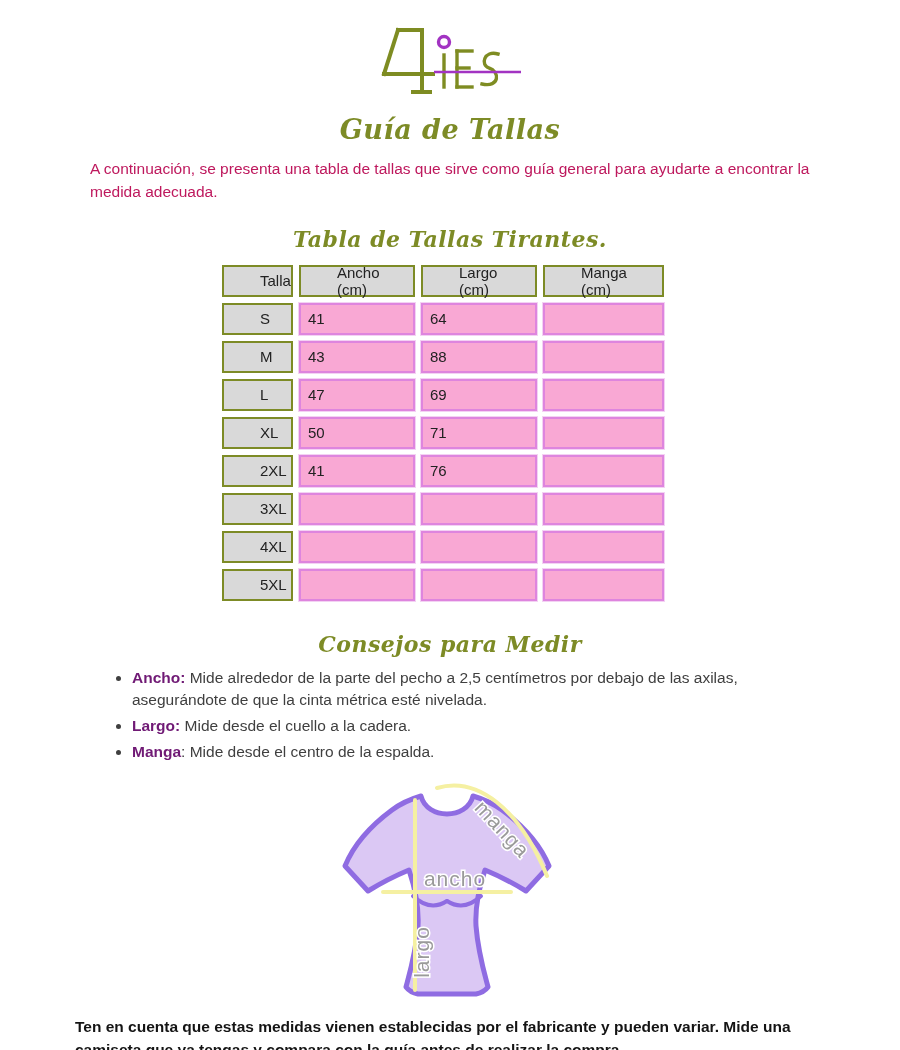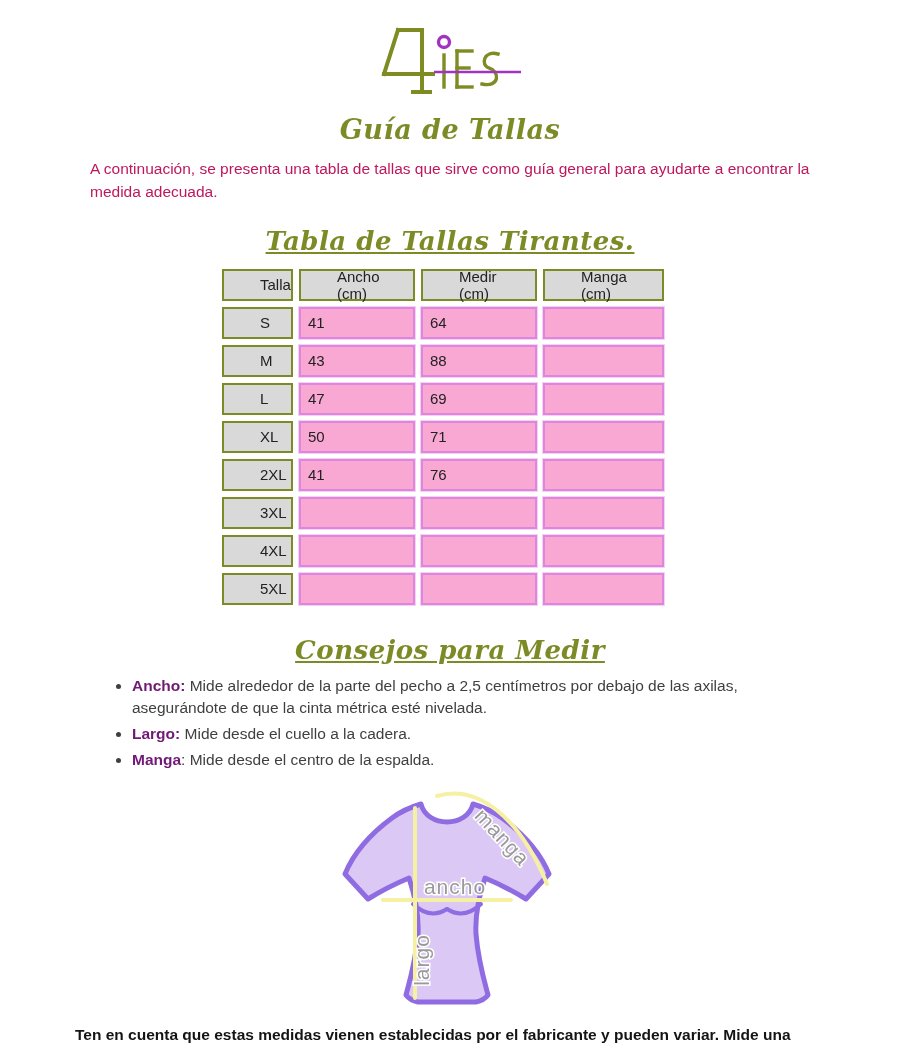--- a/index.html
+++ b/index.html
@@ -19,21 +19,21 @@
   .script-heading {
     font-family: "DejaVu Serif", serif;
     font-style: italic;
     font-weight: 700;
     color: #7d8b26;
     text-align: center;
     margin: 0;
     letter-spacing: 0.5px;
   }
   h1.script-heading { font-size: 27px; margin-top: 12px; }
-  h2.script-heading { font-size: 26px; text-decoration: underline; }
+  h2.script-heading { font-size: 22px; }
 
   .intro {
     margin: 12px 0 0 90px;
     width: 735px;
     font-size: 15.5px;
     line-height: 1.5;
     color: #be185d;
   }
 
   .table-title { margin-top: 22px !important; }
@@ -135,21 +135,21 @@
 
   <h1 class="script-heading">Guía de Tallas</h1>
 
   <p class="intro">A continuación, se presenta una tabla de tallas que sirve como guía general para ayudarte a encontrar la medida adecuada.</p>
 
   <h2 class="script-heading table-title">Tabla de Tallas Tirantes.</h2>
 
   <div class="size-table">
     <div class="cell olive">Talla</div>
     <div class="cell olive">Ancho (cm)</div>
-    <div class="cell olive">Medir (cm)</div>
+    <div class="cell olive">Largo (cm)</div>
     <div class="cell olive">Manga (cm)</div>
 
     <div class="cell olive">S</div>
     <div class="cell violet">41</div>
     <div class="cell violet">64</div>
     <div class="cell violet"></div>
 
     <div class="cell olive">M</div>
     <div class="cell violet">43</div>
     <div class="cell violet">88</div>

